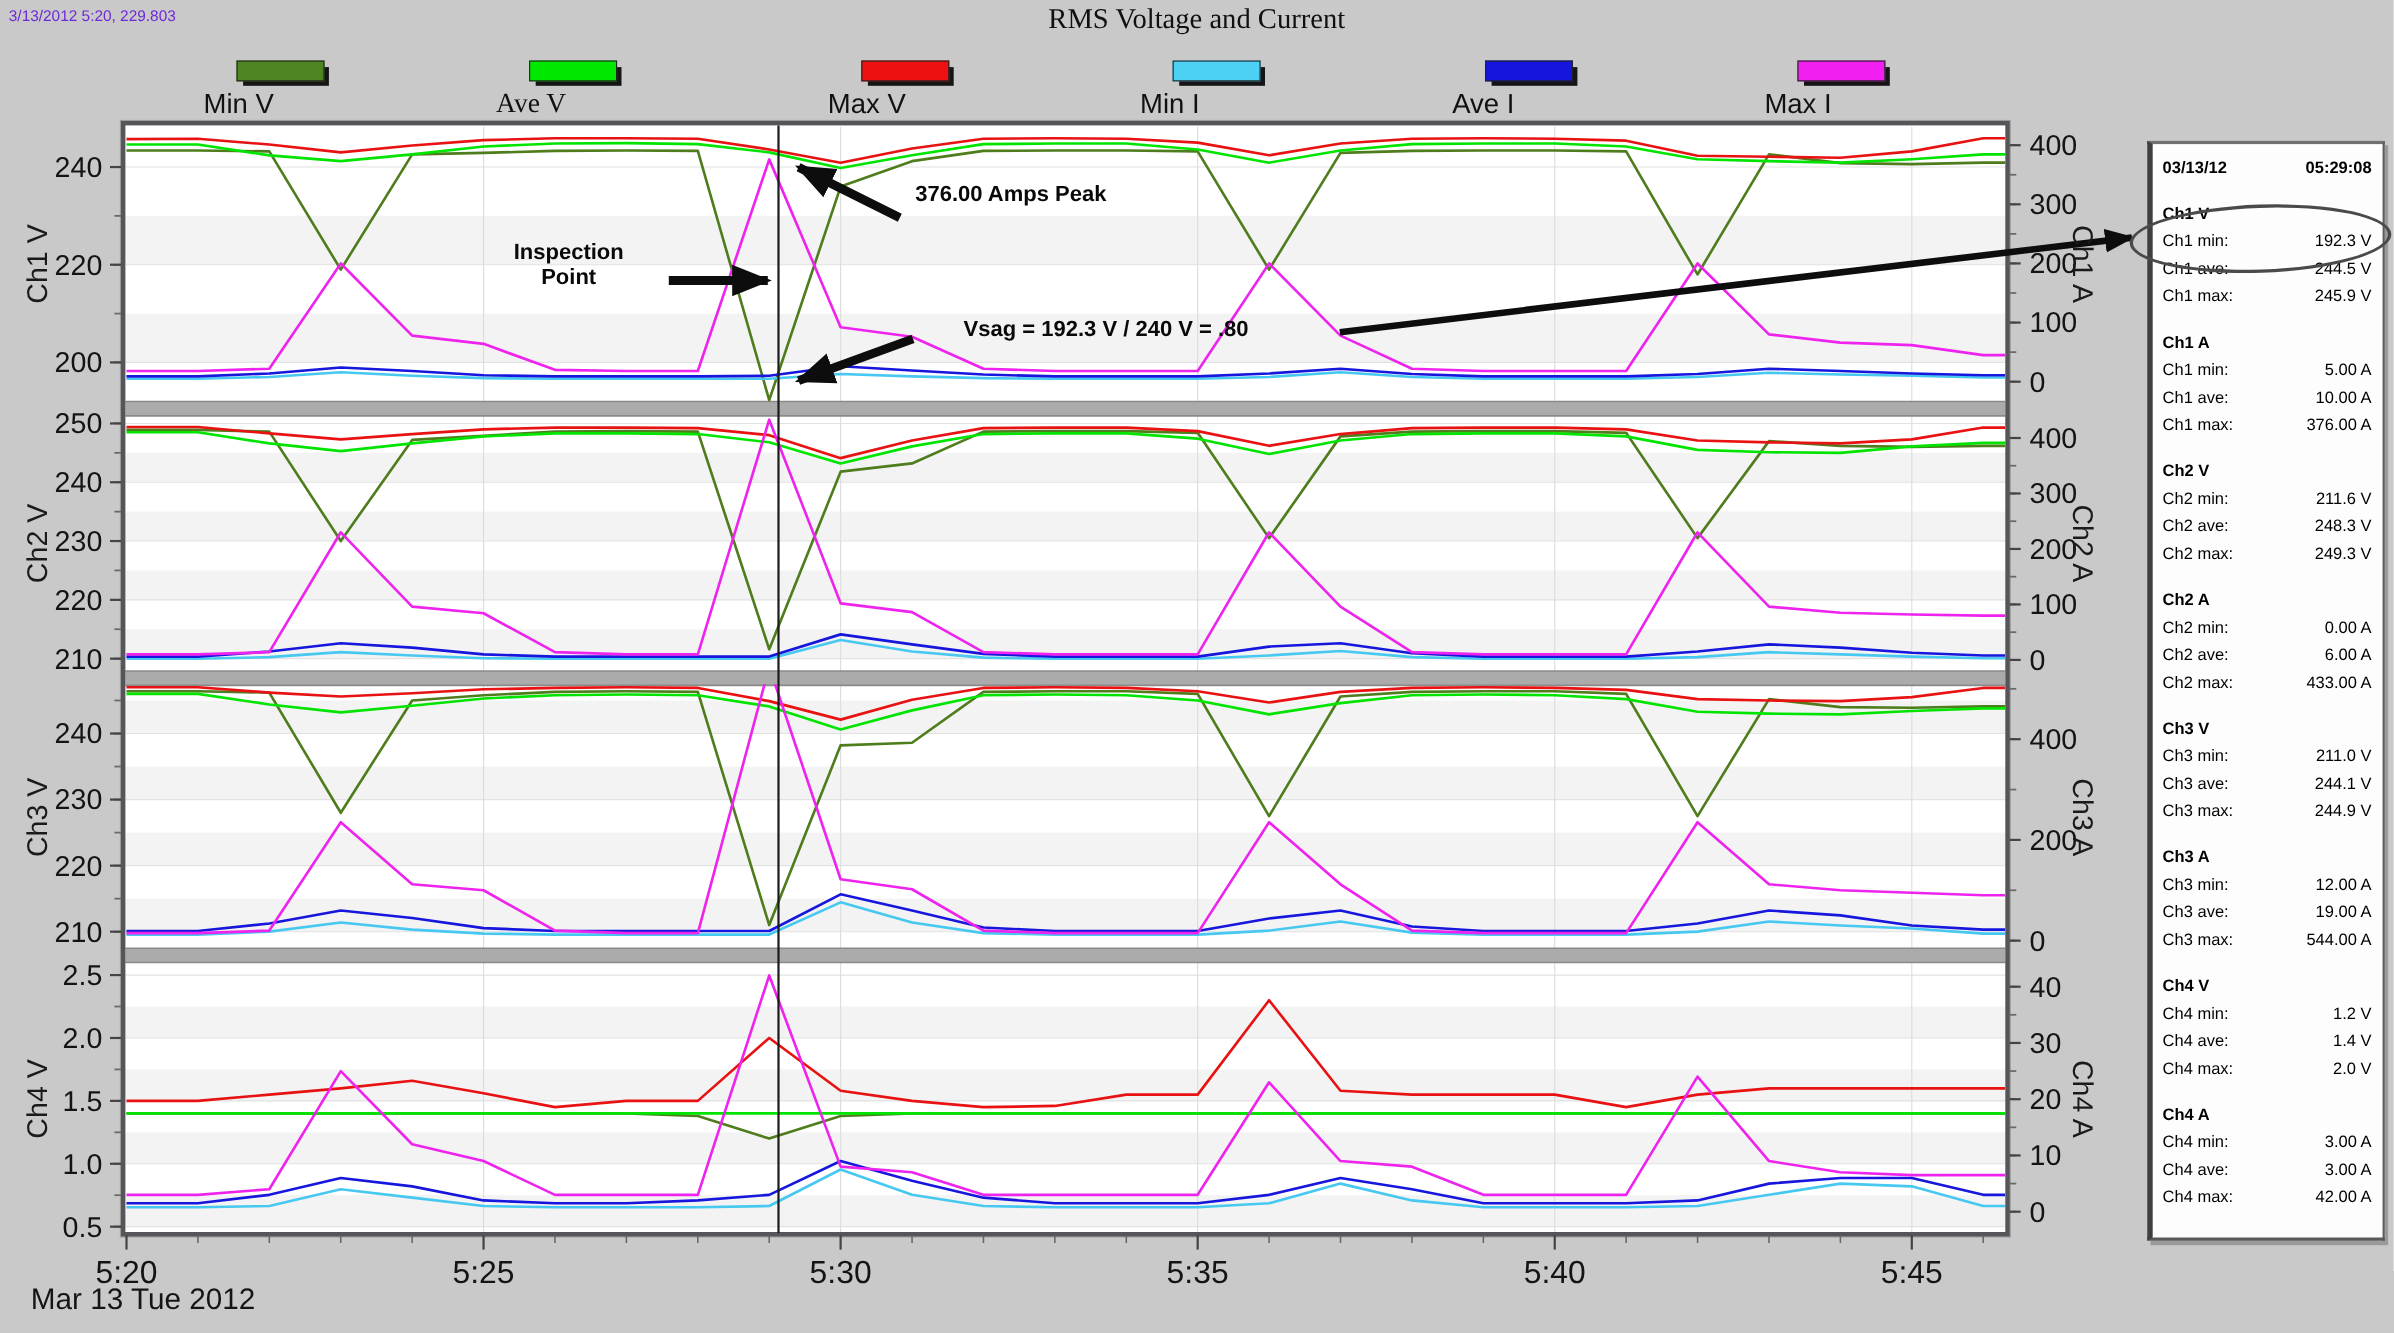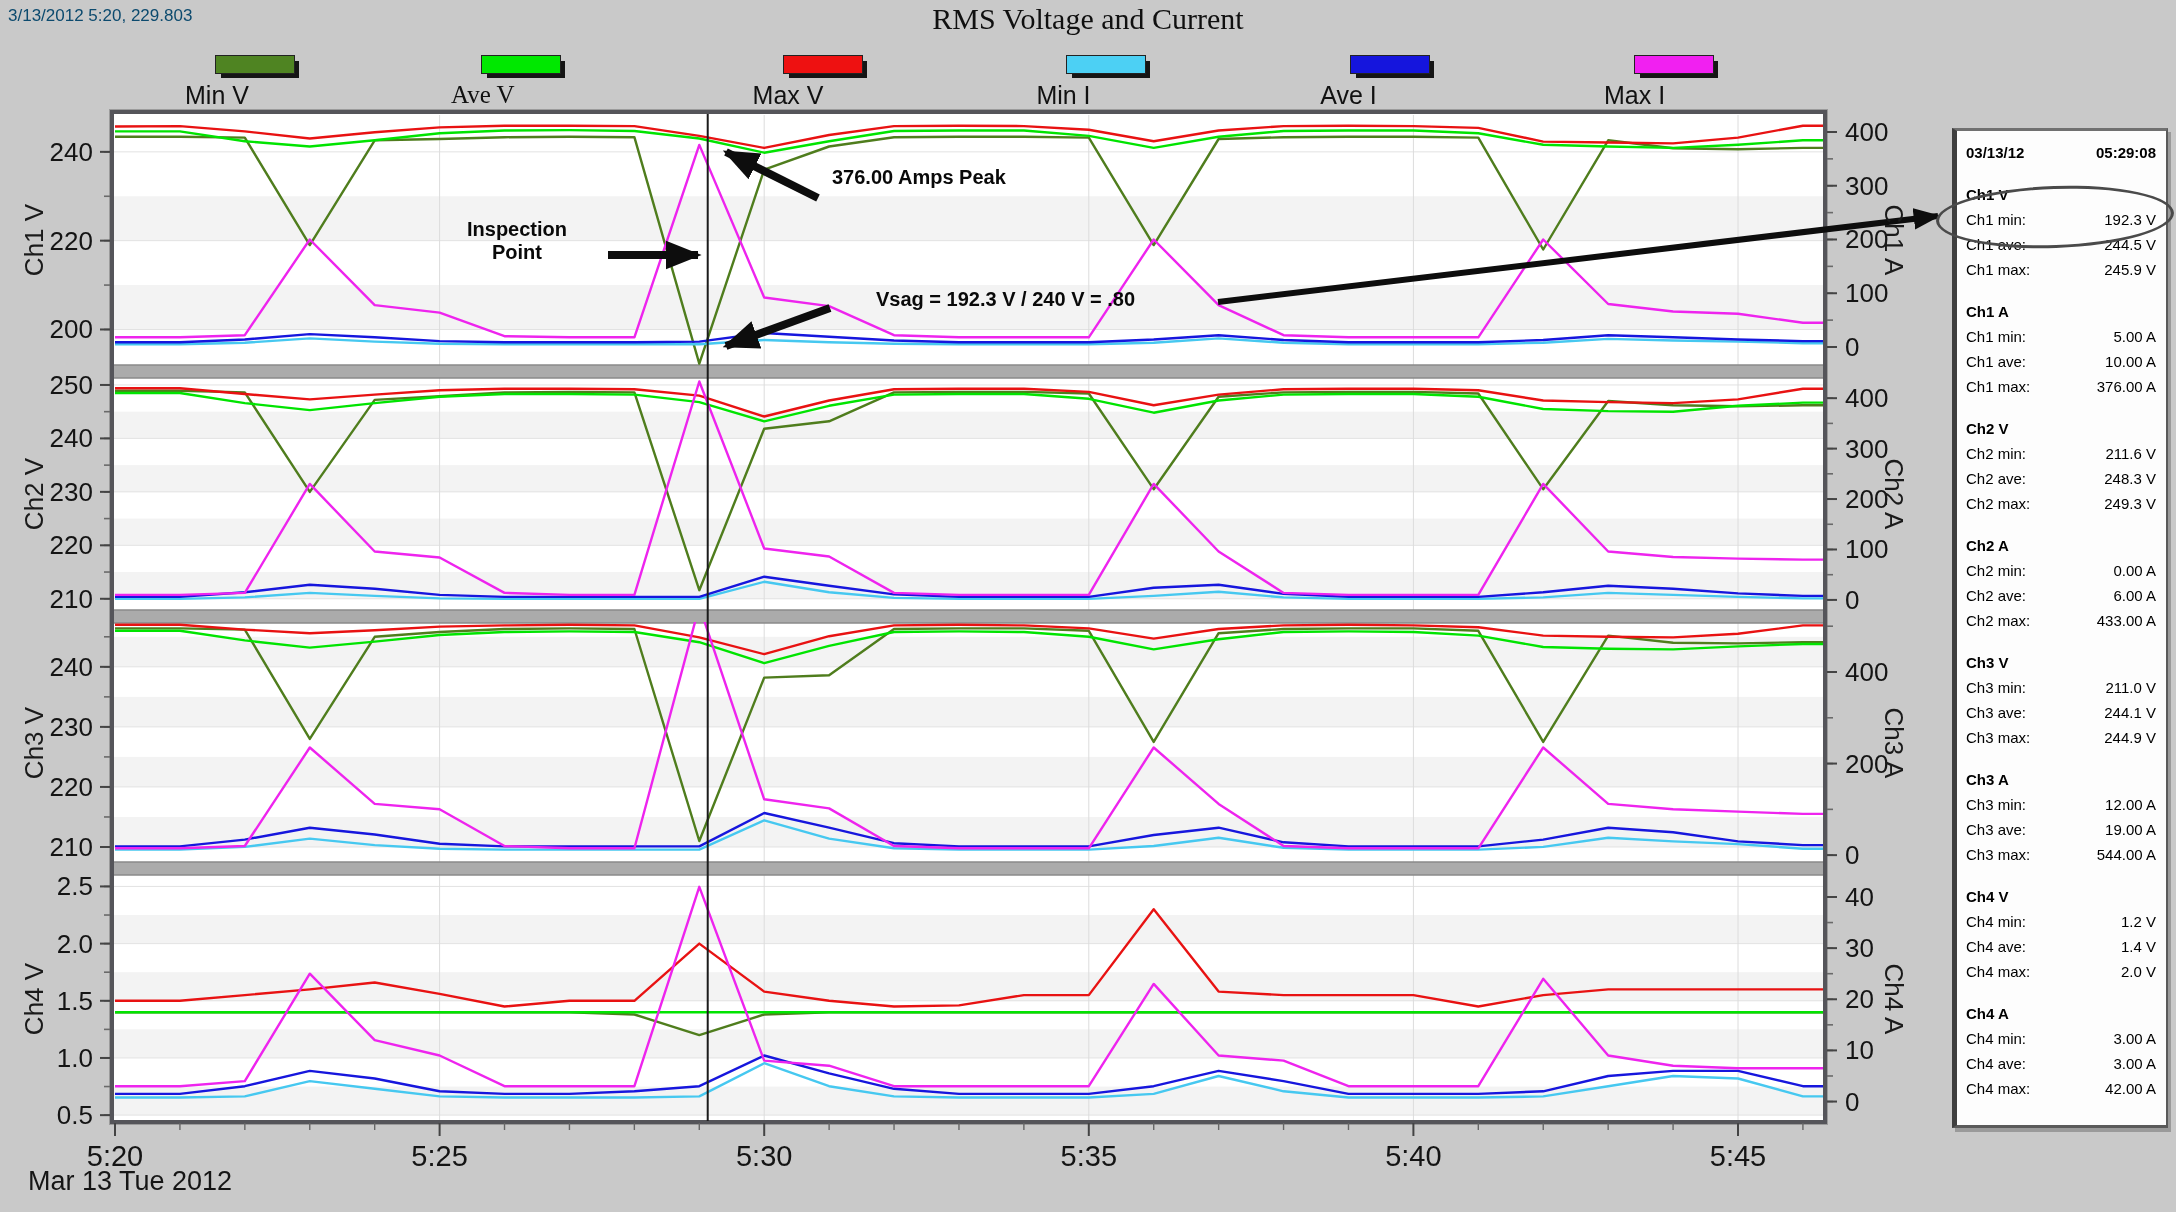--- a/index.html
+++ b/index.html
@@ -1,20 +1,20 @@
 <!DOCTYPE html>
 <html><head>
 <meta charset="utf-8">
 <style>
   html,body{margin:0;padding:0;}
   body{width:2176px;height:1212px;background:#c9c9c9;font-family:"Liberation Sans",sans-serif;overflow:hidden;}
   #stage{position:relative;width:2176px;height:1212px;}
   #chart-svg{position:absolute;left:0;top:0;}
-  .readout{position:absolute;left:8px;top:6px;font-size:17px;color:#0c4a6e;}
-  .title{position:absolute;left:0;top:2px;width:2176px;text-align:center;font-family:"Liberation Serif",serif;font-size:30px;color:#101010;}
+  .readout{position:absolute;left:8px;top:6px;font-size:14px;color:#6d28d9;}
+  .title{position:absolute;left:0;top:2px;width:2176px;text-align:center;font-family:"Liberation Serif",serif;font-size:26px;color:#101010;}
   .legend-item{position:absolute;top:55px;width:140px;}
   .legend-swatch{width:78px;height:17px;margin:0 auto;box-shadow:5px 5px 0 -1px #151515;border:1px solid #222;}
   .legend-label{margin-top:7px;font-size:25px;color:#111;}
   .ann{position:absolute;font-size:20px;font-weight:700;color:#090909;white-space:nowrap;}
   .ann-center{text-align:center;white-space:normal;}
   .axis-ch-label{position:absolute;font-size:26px;color:#1a1a1a;white-space:nowrap;}
   .x-date{position:absolute;left:28px;top:1166px;font-size:27px;color:#151515;}
   .info-panel{position:absolute;left:1952px;top:128px;width:216px;height:1000px;background:#fdfdfd;
     border-left:5px solid #3f3f3f;border-top:3px solid #707070;border-right:2px solid #5a5a5a;border-bottom:3px solid #5a5a5a;
     box-shadow:3px 4px 0 #9a9a9a;box-sizing:border-box;padding:10px 10px 0 9px;font-size:15px;color:#000;}

